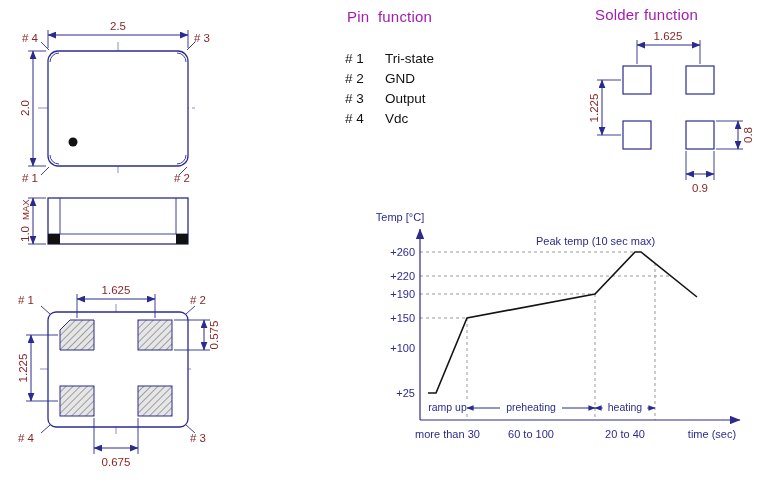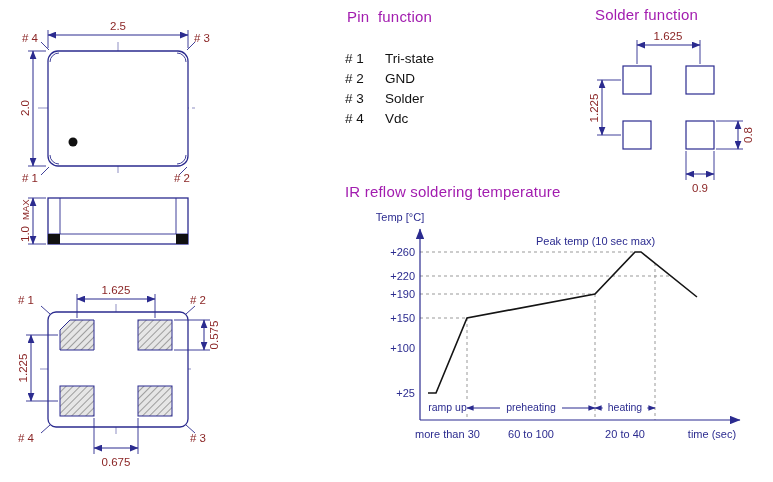--- a/index.html
+++ b/index.html
@@ -151,21 +151,21 @@
       <div class="pinrow">
           <span class="pinnum"># 1</span>
           <span>Tri-state</span>
         </div>
       <div class="pinrow">
           <span class="pinnum"># 2</span>
           <span>GND</span>
         </div>
       <div class="pinrow">
           <span class="pinnum"># 3</span>
-          <span>Solder</span>
+          <span>Output</span>
         </div>
       <div class="pinrow">
           <span class="pinnum"># 4</span>
           <span>Vdc</span>
         </div>
     </div>
   </div>
 
   <div class="abs heading" style="left:595px; top:6px">Solder function</div>
   <svg class="abs" style="left:583px; top:28px" width="190" height="170">
@@ -192,21 +192,20 @@
       <text class="dim" text-anchor="middle" transform="translate(169,107) rotate(-90)">0.8</text>
     </g>
     <g>
       <line class="thin" x1="103" y1="123" x2="103" y2="152"></line>
       <line class="thin" x1="131" y1="123" x2="131" y2="152"></line>
       <line class="dimline" x1="103" y1="146" x2="131" y2="146" marker-start="url(#arr)" marker-end="url(#arr)"></line>
       <text class="dim" x="117" y="164" text-anchor="middle">0.9</text>
     </g>
   </svg>
 
-  <div class="abs heading" style="left:345px; top:183px">IR reflow soldering temperature</div>
   <svg class="abs" id="reflow-chart" style="left:340px; top:205px" width="430" height="250">
       <line class="dash" x1="80" y1="47" x2="295" y2="47"></line>
       <line class="dash" x1="80" y1="71" x2="330" y2="71"></line>
       <line class="dash" x1="80" y1="89" x2="255" y2="89"></line>
       <line class="dash" x1="80" y1="113" x2="127" y2="113"></line>
       <line class="dash" x1="127" y1="113" x2="127" y2="215"></line>
       <line class="dash" x1="255" y1="89" x2="255" y2="215"></line>
       <line class="dash" x1="315" y1="58" x2="315" y2="215"></line>
       <line x1="80" y1="215" x2="80" y2="24" stroke="#2b2b8f" stroke-width="1.2" marker-end="url(#arr)"></line>
       <line x1="80" y1="215" x2="400" y2="215" stroke="#2b2b8f" stroke-width="1.2" marker-end="url(#arr)"></line>

